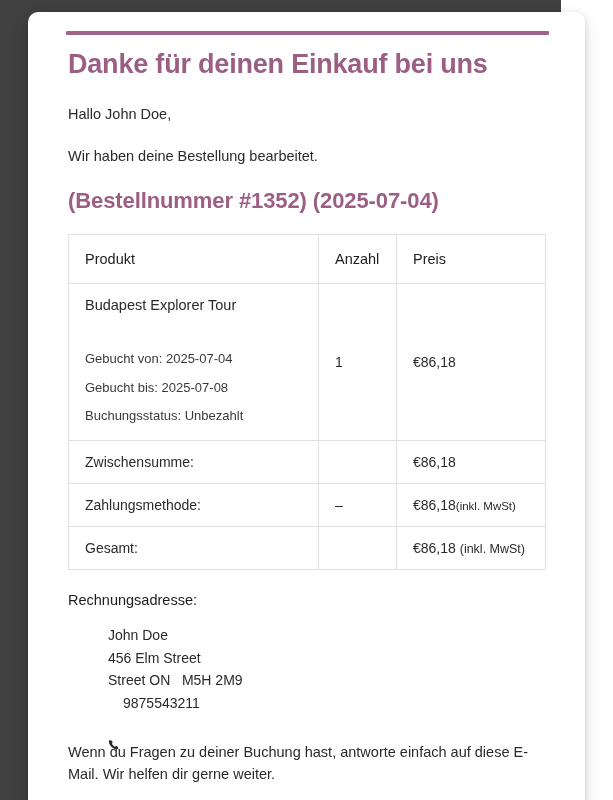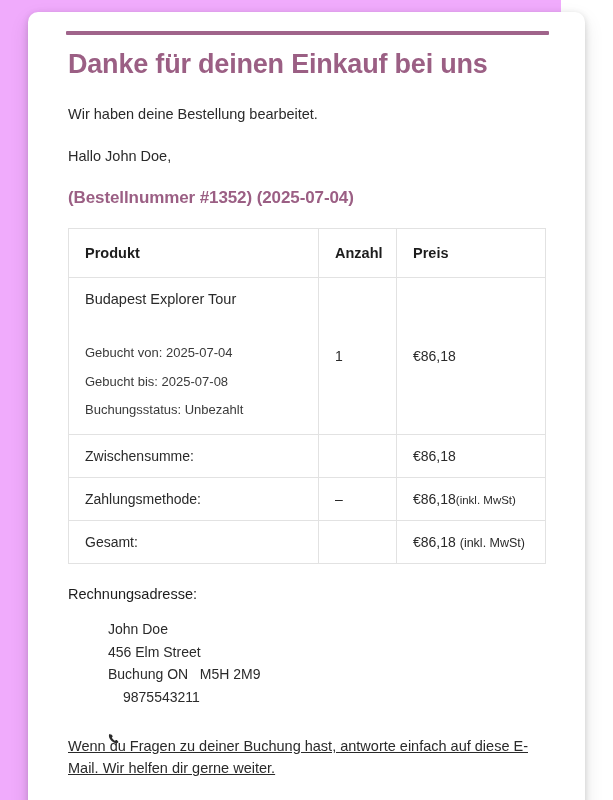--- a/index.html
+++ b/index.html
@@ -12,21 +12,21 @@
     height: 800px;
     font-family: "Liberation Sans", sans-serif;
     -webkit-font-smoothing: antialiased;
     overflow: hidden;
   }
 
   .page {
     position: relative;
     width: 561px;
     height: 800px;
-    background: #f0abfc;
+    background: #404040;
     box-sizing: border-box;
   }
 
   .email-card {
     position: absolute;
     left: 28px;
     top: 12px;
     width: 557px;
     min-height: 775px;
     background: #ffffff;
@@ -61,21 +61,21 @@
 
   p.para {
     margin: 0 0 21px 0;
     font-size: 14.5px;
     line-height: 1.45;
     color: #2a2a2a;
   }
 
   h2.order-line {
     margin: 0 0 20px 0;
-    font-size: 17px;
+    font-size: 22px;
     font-weight: bold;
     color: #9b5f84;
     letter-spacing: -0.1px;
   }
 
   table.order-table {
     width: 477px;
     border-collapse: collapse;
     margin: 0 0 22px 0;
     font-size: 14px;
@@ -83,21 +83,21 @@
     table-layout: fixed;
   }
   table.order-table th,
   table.order-table td {
     border: 1px solid #e2e2e2;
     text-align: left;
     vertical-align: middle;
     padding: 13px 16px;
   }
   table.order-table th {
-    font-weight: bold;
+    font-weight: normal;
     font-size: 14.5px;
     padding-top: 16px;
     padding-bottom: 16px;
     color: #1d1d1d;
   }
   .col-product { width: 250px; }
   .col-qty     { width: 78px; }
   .col-price   { width: 149px; }
 
   td.product-cell { padding-top: 18px; padding-bottom: 18px; vertical-align: top; }
@@ -146,38 +146,37 @@
     top: 1px;
   }
   .phone-icon svg { display: block; width: 11px; height: 13px; }
 
   p.footer-para {
     margin: 0 0 21px 0;
     font-size: 14.5px;
     line-height: 1.55;
     color: #2a2a2a;
     max-width: 478px;
-    text-decoration: underline;
   }
 </style>
 </head>
 <body>
 
 <div class="page">
   <div class="email-card">
 
     <div class="accent-bar" style="background: rgb(160, 100, 139);"></div>
 
     <div class="card-body">
 
       <h1 class="title" style="color: rgb(155, 95, 132);">Danke für deinen Einkauf bei uns</h1>
 
+      <p class="para">Hallo John Doe,</p>
+
       <p class="para">Wir haben deine Bestellung bearbeitet.</p>
-
-      <p class="para">Hallo John Doe,</p>
 
       <h2 class="order-line" style="color: rgb(155, 95, 132);">(Bestellnummer #1352) (2025-07-04)</h2>
 
       <table class="order-table">
         <colgroup>
           <col class="col-product">
           <col class="col-qty">
           <col class="col-price">
         </colgroup>
         <thead>
@@ -221,21 +220,21 @@
           </tr>
 
         </tbody>
       </table>
 
       <h3 class="section-head">Rechnungsadresse:</h3>
 
       <div class="address-block">
         <div>John Doe</div>
         <div>456 Elm Street</div>
-        <div>Buchung ON   M5H 2M9</div>
+        <div>Street ON   M5H 2M9</div>
         <div class="phone-row">
           <span class="phone-icon">
             <svg viewBox="0 0 16 16" fill="currentColor" aria-hidden="true">
               <path d="M3.2 1.1c-.5 0-1 .3-1.3.8C1.3 3 1.1 4 1.4 5.2c.5 2.3 1.8 4.4 3.5 6.1 1.7 1.7 3.8 3 6.1 3.5 1.2.3 2.2.1 3.3-.5.5-.3.8-.8.8-1.3 0-.3-.1-.6-.3-.8l-1.6-1.6c-.4-.4-1-.4-1.4-.1l-1.2.8c-.2.2-.6.2-.8 0-1.6-1.1-2.9-2.4-4-4-.2-.2-.2-.6 0-.8l.8-1.2c.3-.4.3-1-.1-1.4L4.9 2.3c-.2-.2-.5-.3-.8-.3h-.9z"></path>
             </svg>
           </span>
           <span>9875543211</span>
         </div>
       </div>
 

